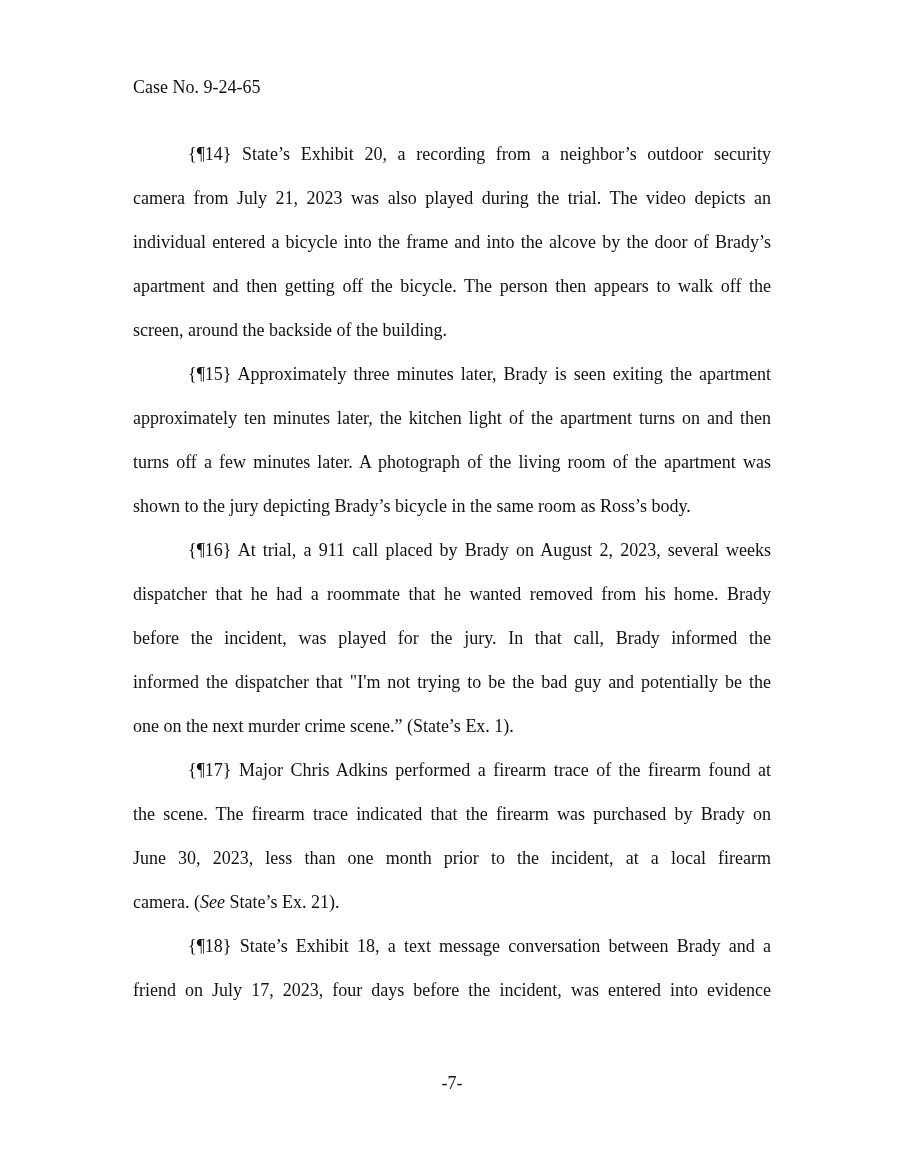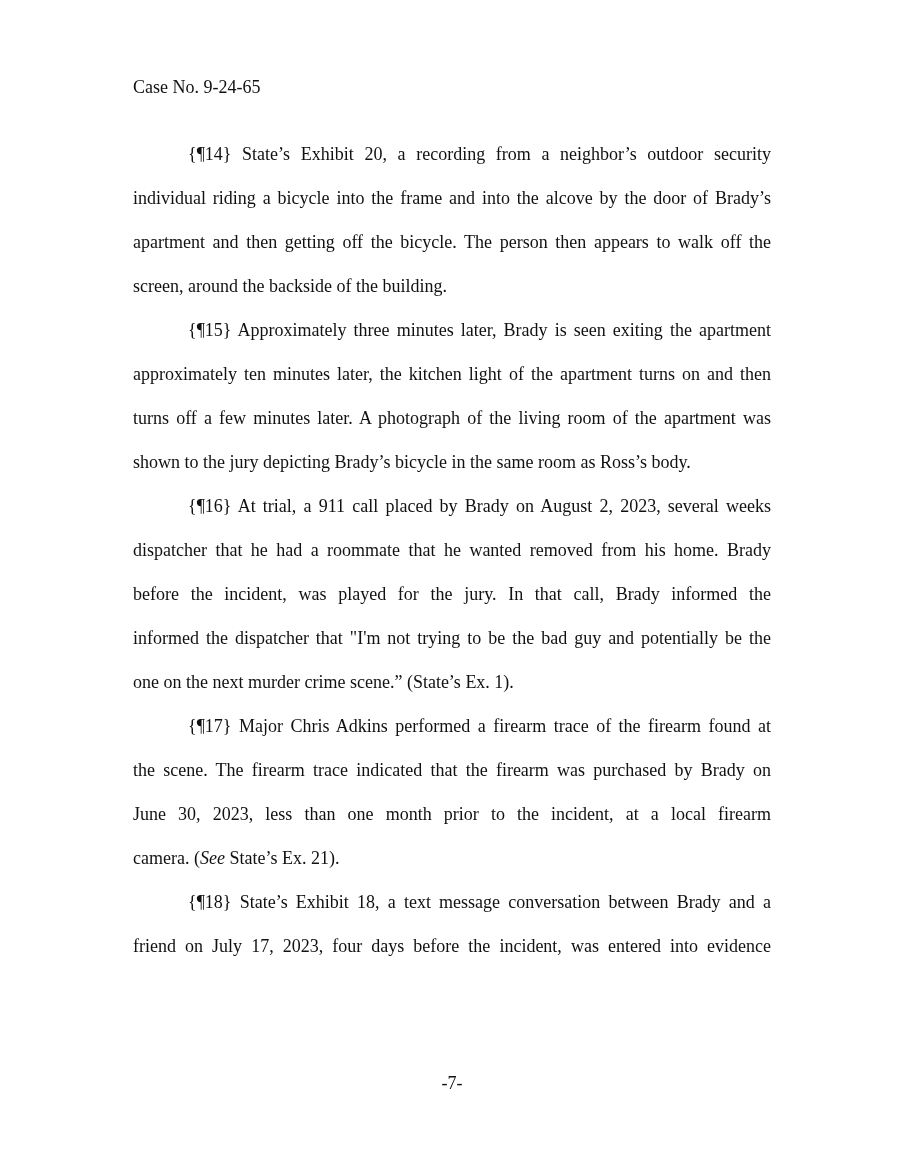--- a/index.html
+++ b/index.html
@@ -66,21 +66,22 @@
 <body>
 
 <div class="page">
 
   <div class="header">Case No. 9-24-65</div>
 
   <div class="body">
 
     <div class="para">
       <div class="line first"><span class="pnum">{¶14}</span><span class="t"> State’s Exhibit 20, a recording from a neighbor’s outdoor security</span></div>
-      <div class="line">individual riding a bicycle into the frame and into the alcove by the door of Brady’s</div>
+      <div class="line">camera from July 21, 2023 was also played during the trial.  The video depicts an</div>
+      <div class="line">individual entered a bicycle into the frame and into the alcove by the door of Brady’s</div>
       <div class="line">apartment and then getting off the bicycle.  The person then appears to walk off the</div>
       <div class="line last">screen, around the backside of the building.</div>
     </div>
 
     <div class="para">
       <div class="line first"><span class="pnum">{¶15}</span><span class="t"> Approximately three minutes later, Brady is seen exiting the apartment</span></div>
       <div class="line">approximately ten minutes later, the kitchen light of the apartment turns on and then</div>
       <div class="line">turns off a few minutes later.  A photograph of the living room of the apartment was</div>
       <div class="line last">shown to the jury depicting Brady’s bicycle in the same room as Ross’s body.</div>
     </div>

